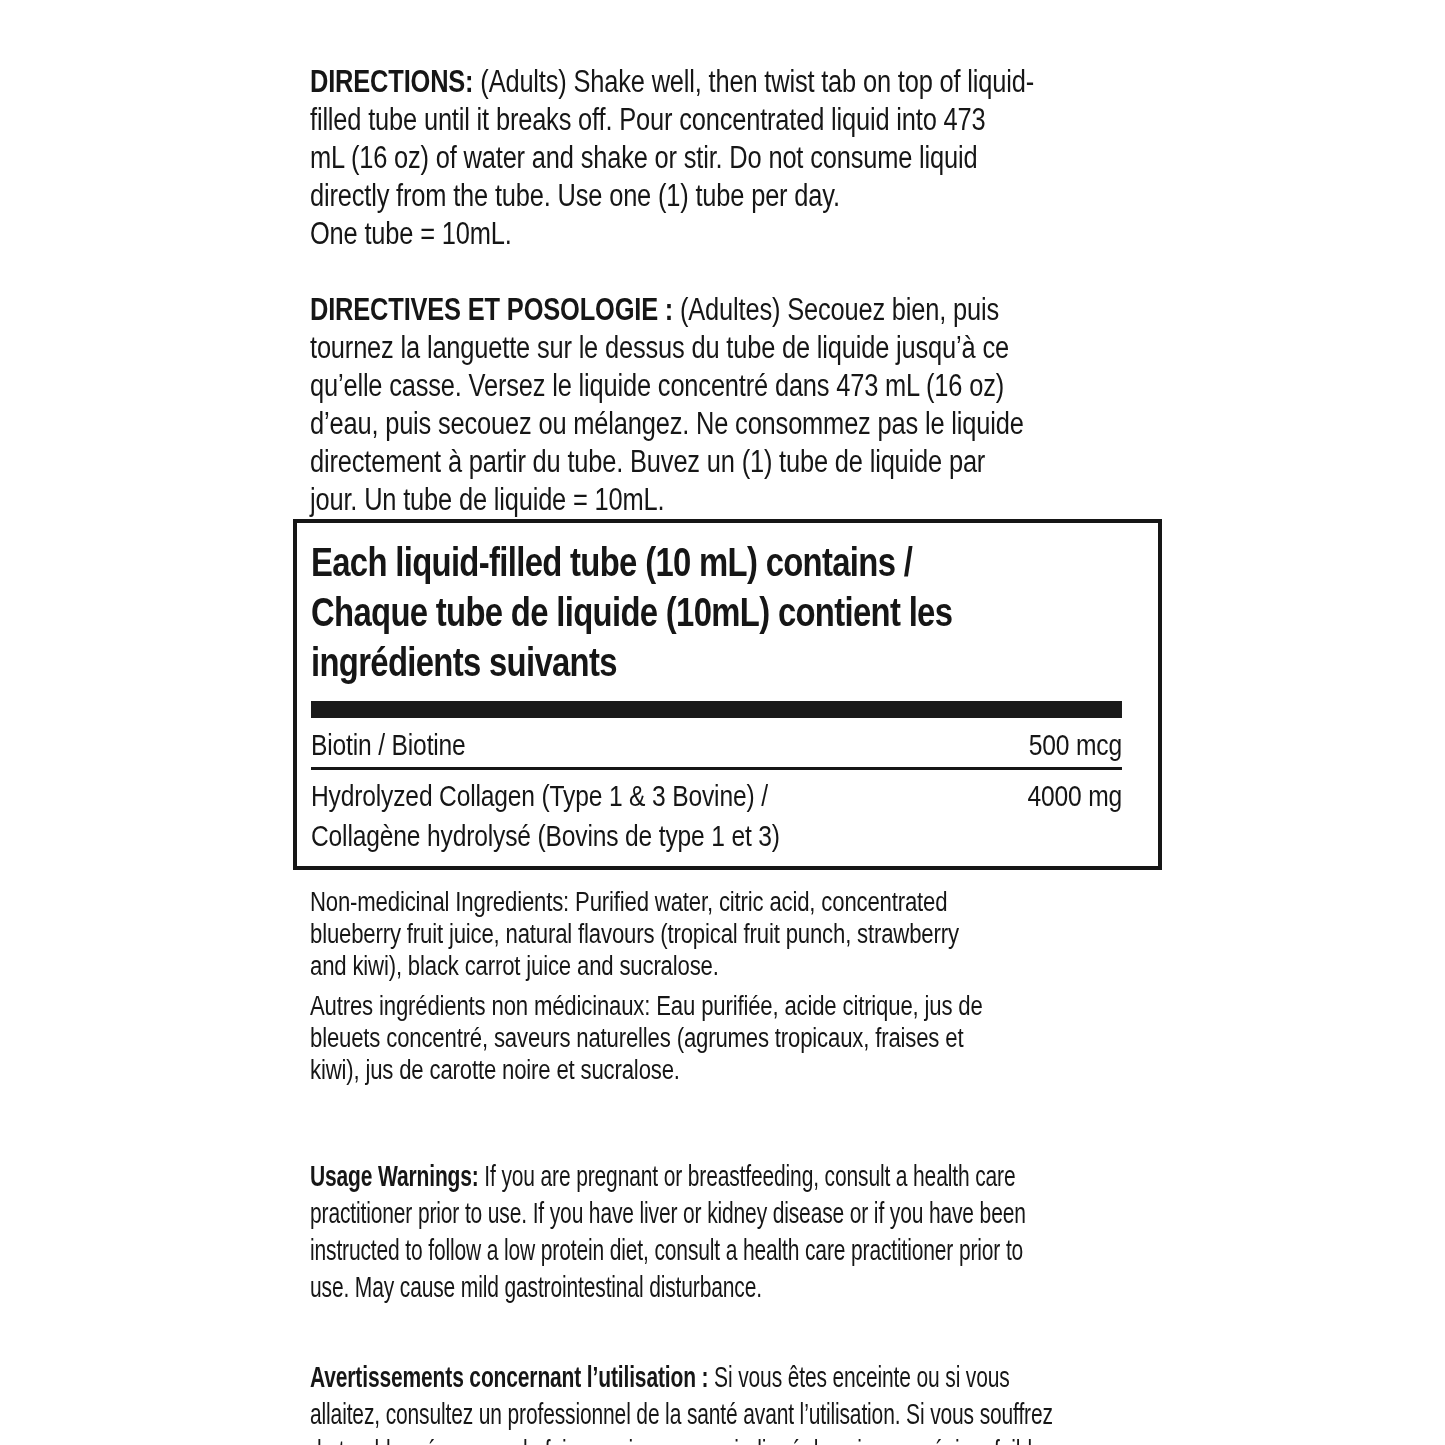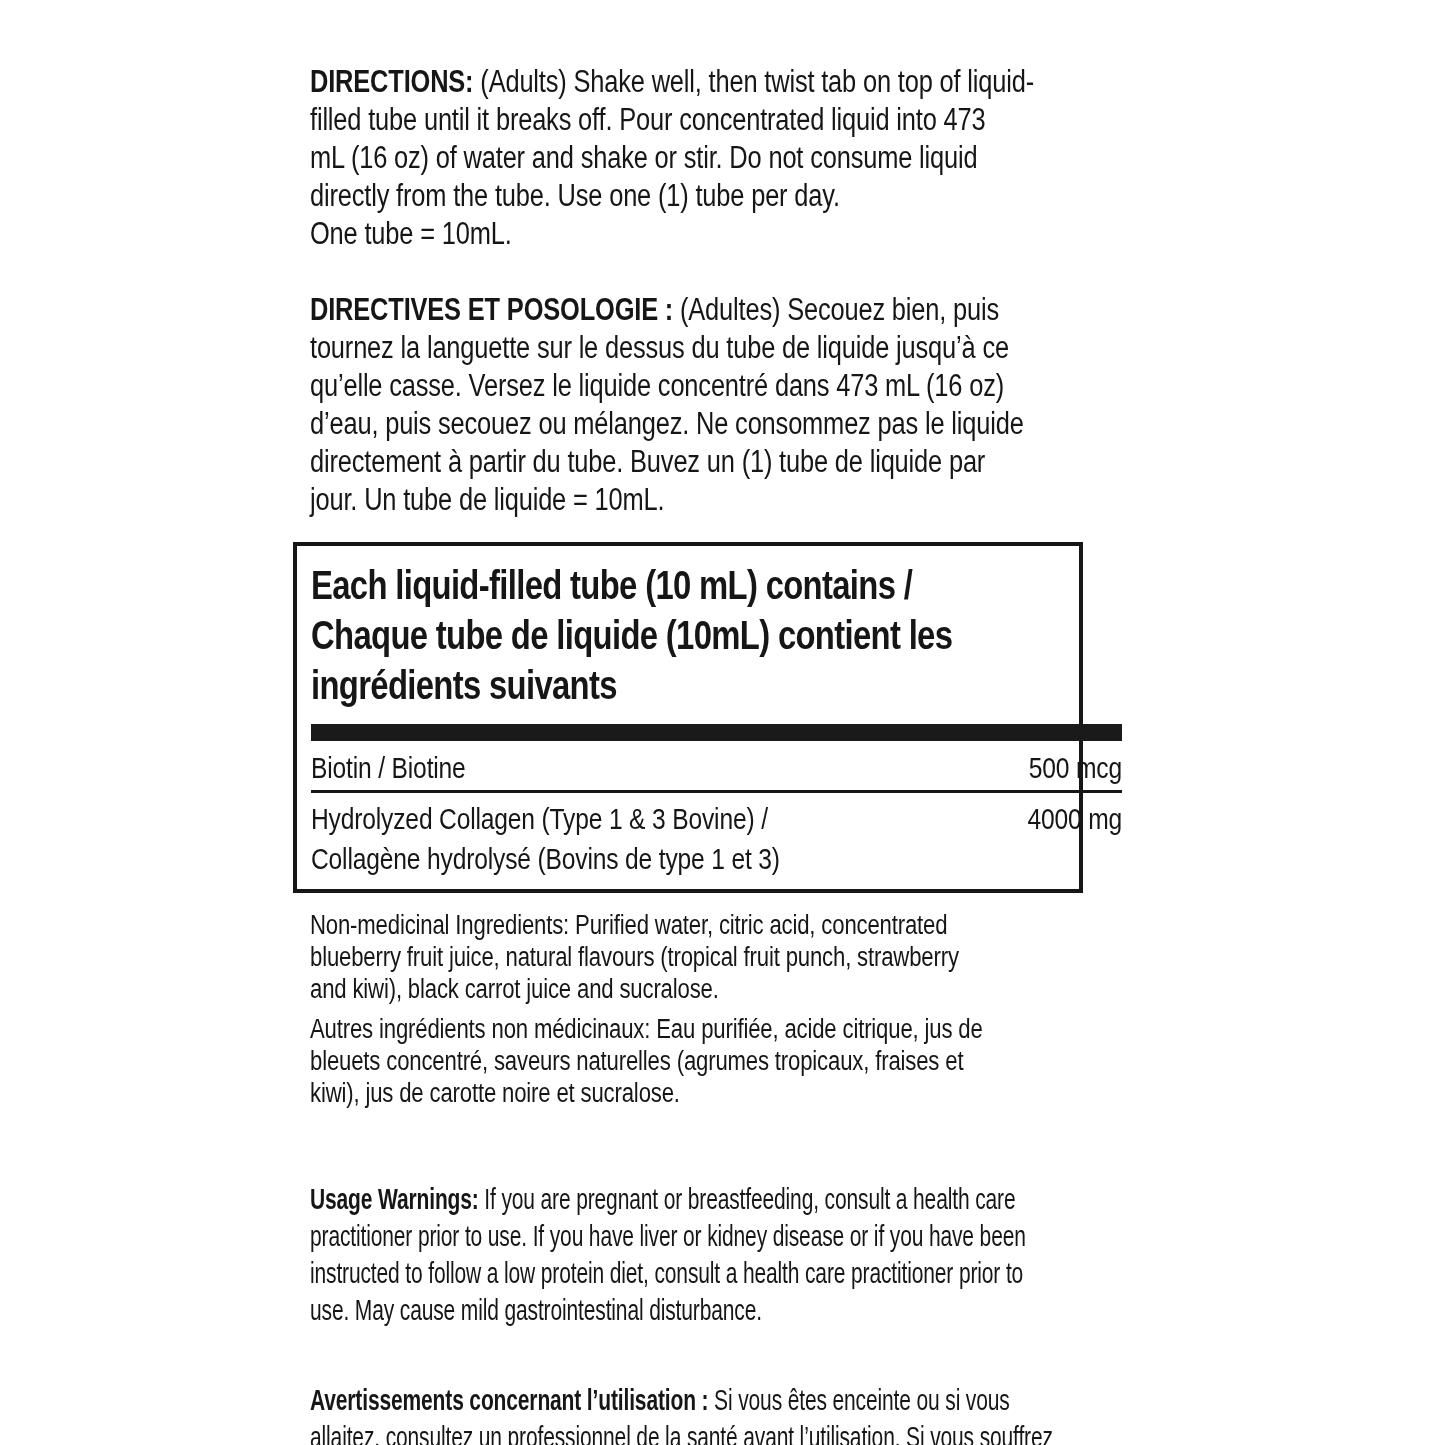--- a/index.html
+++ b/index.html
@@ -29,23 +29,22 @@
     line-height: 38px;
     width: 1100px;
     transform: scaleX(0.82);
     letter-spacing: -0.2px;
   }
   #para-directions-en { margin-top: 25px; }
   #para-directions-fr { margin-top: 0px; }
   
   .supp-box {
     box-sizing: border-box;
-    margin-top: 23px;
     margin-left: -17px;
-    width: 790px;
+    width: 869px;
     border: 4px solid #161616;
     padding: 14px 14px 0 14px;
   }
   .supp-inner {
     width: 989px;
     transform: scaleX(0.82);
     transform-origin: left top;
   }
   .supp-title {
     font-weight: bold;

